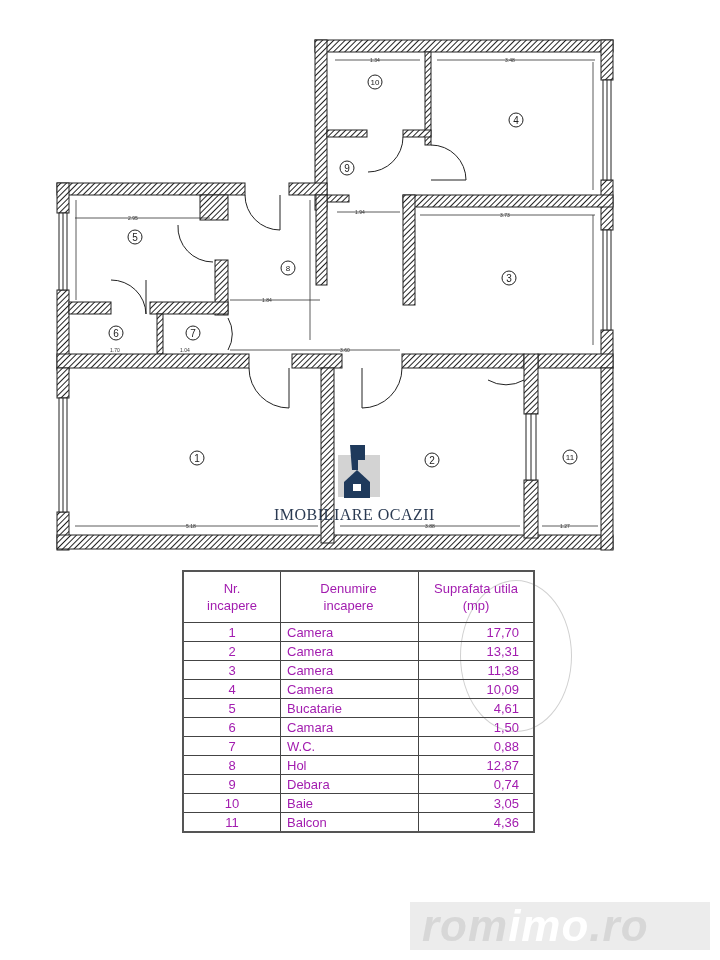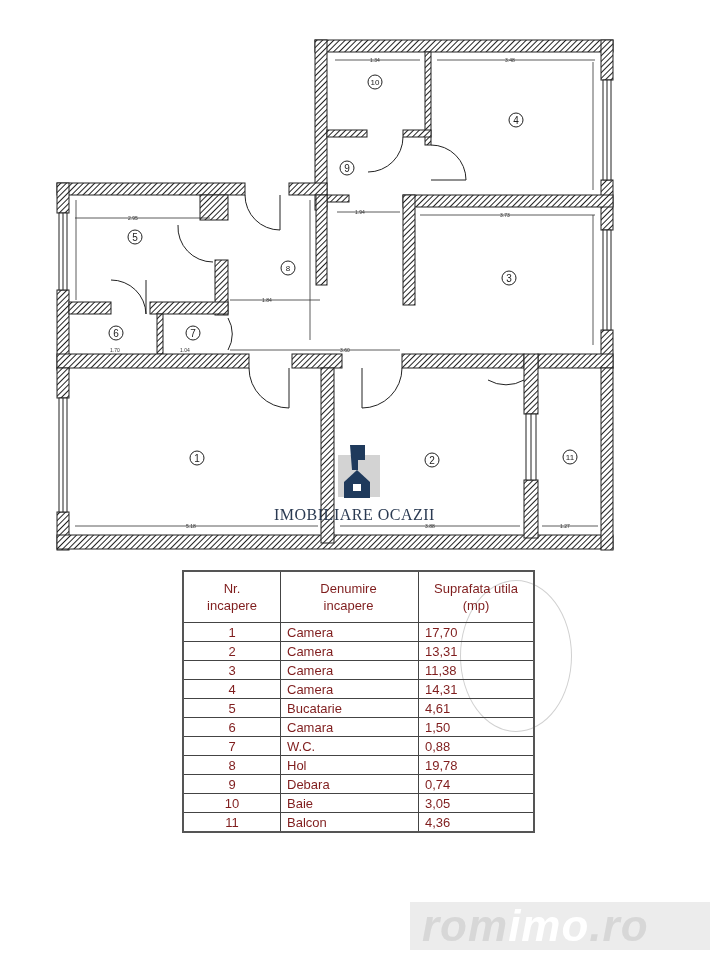--- a/index.html
+++ b/index.html
@@ -3,26 +3,26 @@
 <meta charset="utf-8">
 <style>
   html, body { margin:0; padding:0; background:#ffffff; }
   body { width:720px; height:960px; position:relative; overflow:hidden; font-family:"Liberation Sans", sans-serif; }
   #plan { position:absolute; left:0; top:0; }
   .dim { font-family:"Liberation Sans", sans-serif; font-size:5px; fill:#333; }
   .rnum { font-family:"Liberation Sans", sans-serif; font-size:10px; fill:#222; text-anchor:middle; dominant-baseline:central; }
   .wm-text { font-family:"Liberation Serif", serif; font-size:16px; fill:#2a3a52; letter-spacing:0.5px; }
 
   #room-table { position:absolute; left:182px; top:570px; width:353px; border-collapse:collapse;
-    font-family:"Liberation Sans", sans-serif; font-size:13px; color:#7f1d1d; border:2px solid #555; }
+    font-family:"Liberation Sans", sans-serif; font-size:13px; color:#a21caf; border:2px solid #555; }
   #room-table td, #room-table th { border:1px solid #444; padding:0 6px; height:18px; line-height:17px; font-weight:normal; }
   #room-table th { height:50px; line-height:17px; text-align:center; vertical-align:middle; }
   #room-table .c-nr { width:84px; text-align:center; }
   #room-table .c-name { width:125px; text-align:left; }
-  #room-table .c-area { text-align:left; padding-right:14px;margin-top:10px; }
+  #room-table .c-area { text-align:right; padding-right:14px;margin-top:10px; }
   #room-table .sum { text-align:center; height:29px; }
   .stamp { position:absolute; left:460px; top:580px; width:110px; height:150px; border:1px solid rgba(120,120,120,0.35); border-radius:50%; pointer-events:none; }
 
   #brand { position:absolute; left:410px; top:902px; width:300px; height:48px; background:#ececec; }
   #brand span { position:absolute; left:12px; top:0; font-family:"Liberation Sans", sans-serif; font-weight:bold; font-style:italic; font-size:44px; line-height:48px; color:#d7d7d7; letter-spacing:1px; }
   #brand span b { color:#ffffff; }
 </style>
 </head>
 <body>
 
@@ -191,41 +191,41 @@
         <td class="c-area">13,31</td>
       </tr>
     <tr>
         <td class="c-nr">3</td>
         <td class="c-name">Camera</td>
         <td class="c-area">11,38</td>
       </tr>
     <tr>
         <td class="c-nr">4</td>
         <td class="c-name">Camera</td>
-        <td class="c-area">14,31</td>
+        <td class="c-area">10,09</td>
       </tr>
     <tr>
         <td class="c-nr">5</td>
         <td class="c-name">Bucatarie</td>
         <td class="c-area">4,61</td>
       </tr>
     <tr>
         <td class="c-nr">6</td>
         <td class="c-name">Camara</td>
         <td class="c-area">1,50</td>
       </tr>
     <tr>
         <td class="c-nr">7</td>
         <td class="c-name">W.C.</td>
         <td class="c-area">0,88</td>
       </tr>
     <tr>
         <td class="c-nr">8</td>
         <td class="c-name">Hol</td>
-        <td class="c-area">19,78</td>
+        <td class="c-area">12,87</td>
       </tr>
     <tr>
         <td class="c-nr">9</td>
         <td class="c-name">Debara</td>
         <td class="c-area">0,74</td>
       </tr>
     <tr>
         <td class="c-nr">10</td>
         <td class="c-name">Baie</td>
         <td class="c-area">3,05</td>

